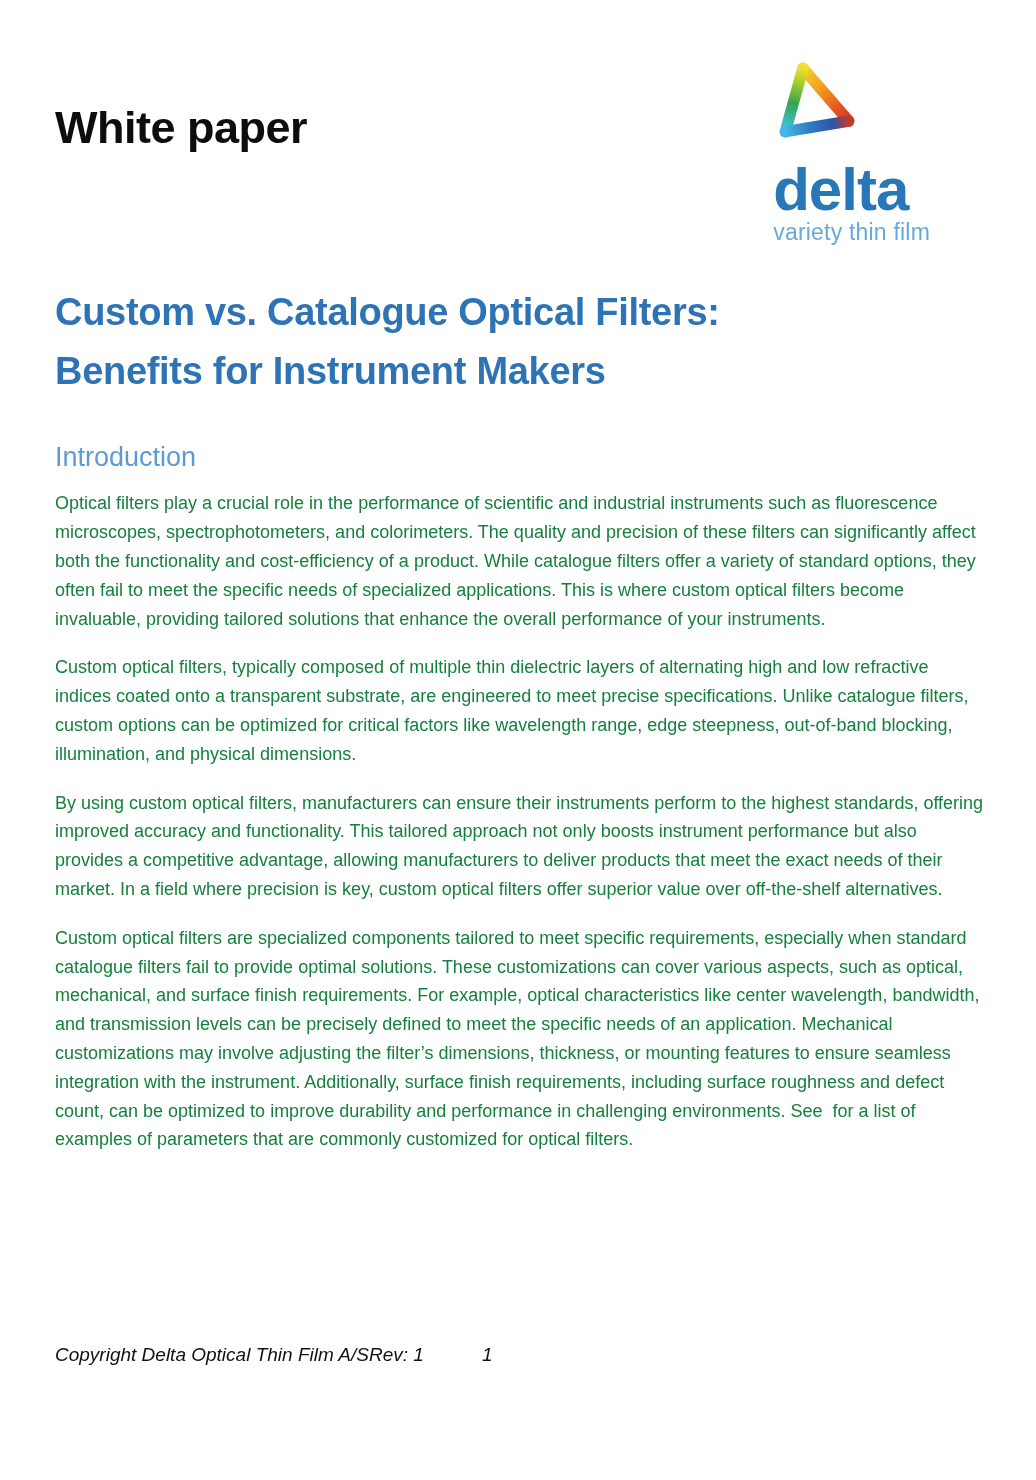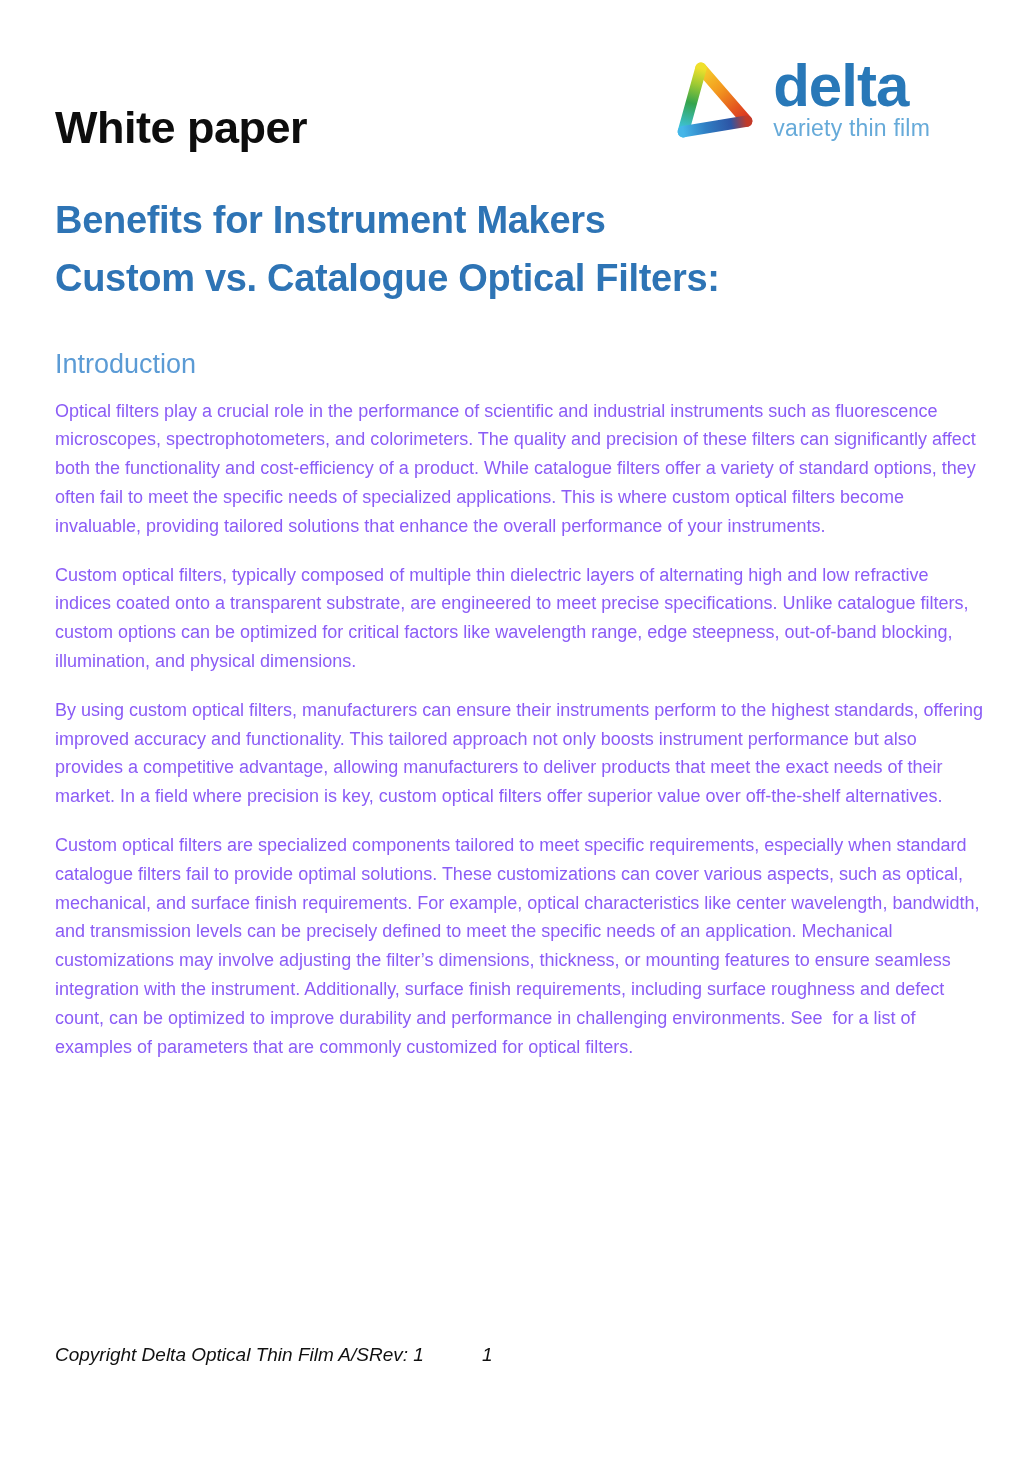--- a/index.html
+++ b/index.html
@@ -31,20 +31,21 @@
     font-size: 45px;
     line-height: 1.1;
     font-weight: 700;
     color: #0d0d0d;
     letter-spacing: -0.5px;
   }
   .logo {
     display: flex;
     align-items: flex-start;
     gap: 14px;
+    flex-direction: column;
   }
   .logo-triangle {
     width: 88px;
     height: 90px;
     flex: 0 0 auto;
   }
   .logo-text {
     display: flex;
     flex-direction: column;
     padding-top: 2px;
@@ -77,21 +78,21 @@
     margin: 40px 0 16px 0;
     font-size: 27px;
     line-height: 1.2;
     font-weight: 400;
     color: #5b9bd5;
   }
   .body-par {
     margin: 0 0 20px 0;
     font-size: 18px;
     line-height: 1.6;
-    color: #8b5cf6;
+    color: #15803d;
   }
   .footer-line {
     position: absolute;
     left: 55px;
     top: 1344px;
     font-size: 19px;
     font-style: italic;
     color: #111111;
     white-space: nowrap;
   }
@@ -148,22 +149,22 @@
       <div class="logo-text">
         <div class="logo-name">delta</div>
         <div class="logo-tagline">variety thin film</div>
       </div>
     </div>
   </div>
 
   <div class="content">
 
     <h2 class="doc-title">
+      <span>Custom vs. Catalogue Optical Filters:</span>
       <span>Benefits for Instrument Makers</span>
-      <span>Custom vs. Catalogue Optical Filters:</span>
     </h2>
 
     <h3 class="section-heading">Introduction</h3>
 
     <p class="body-par">Optical filters play a crucial role in the performance of scientific and industrial instruments such as fluorescence microscopes, spectrophotometers, and colorimeters. The quality and precision of these filters can significantly affect both the functionality and cost-efficiency of a product. While catalogue filters offer a variety of standard options, they often fail to meet the specific needs of specialized applications. This is where custom optical filters become invaluable, providing tailored solutions that enhance the overall performance of your instruments.</p>
     <p class="body-par">Custom optical filters, typically composed of multiple thin dielectric layers of alternating high and low refractive indices coated onto a transparent substrate, are engineered to meet precise specifications. Unlike catalogue filters, custom options can be optimized for critical factors like wavelength range, edge steepness, out-of-band blocking, illumination, and physical dimensions.</p>
     <p class="body-par">By using custom optical filters, manufacturers can ensure their instruments perform to the highest standards, offering improved accuracy and functionality. This tailored approach not only boosts instrument performance but also provides a competitive advantage, allowing manufacturers to deliver products that meet the exact needs of their market. In a field where precision is key, custom optical filters offer superior value over off-the-shelf alternatives.</p>
 
 
     <p class="body-par">Custom optical filters are specialized components tailored to meet specific requirements, especially when standard catalogue filters fail to provide optimal solutions. These customizations can cover various aspects, such as optical, mechanical, and surface finish requirements. For example, optical characteristics like center wavelength, bandwidth, and transmission levels can be precisely defined to meet the specific needs of an application. Mechanical customizations may involve adjusting the filter’s dimensions, thickness, or mounting features to ensure seamless integration with the instrument. Additionally, surface finish requirements, including surface roughness and defect count, can be optimized to improve durability and performance in challenging environments. See &nbsp;for a list of examples of parameters that are commonly customized for optical filters.</p>

